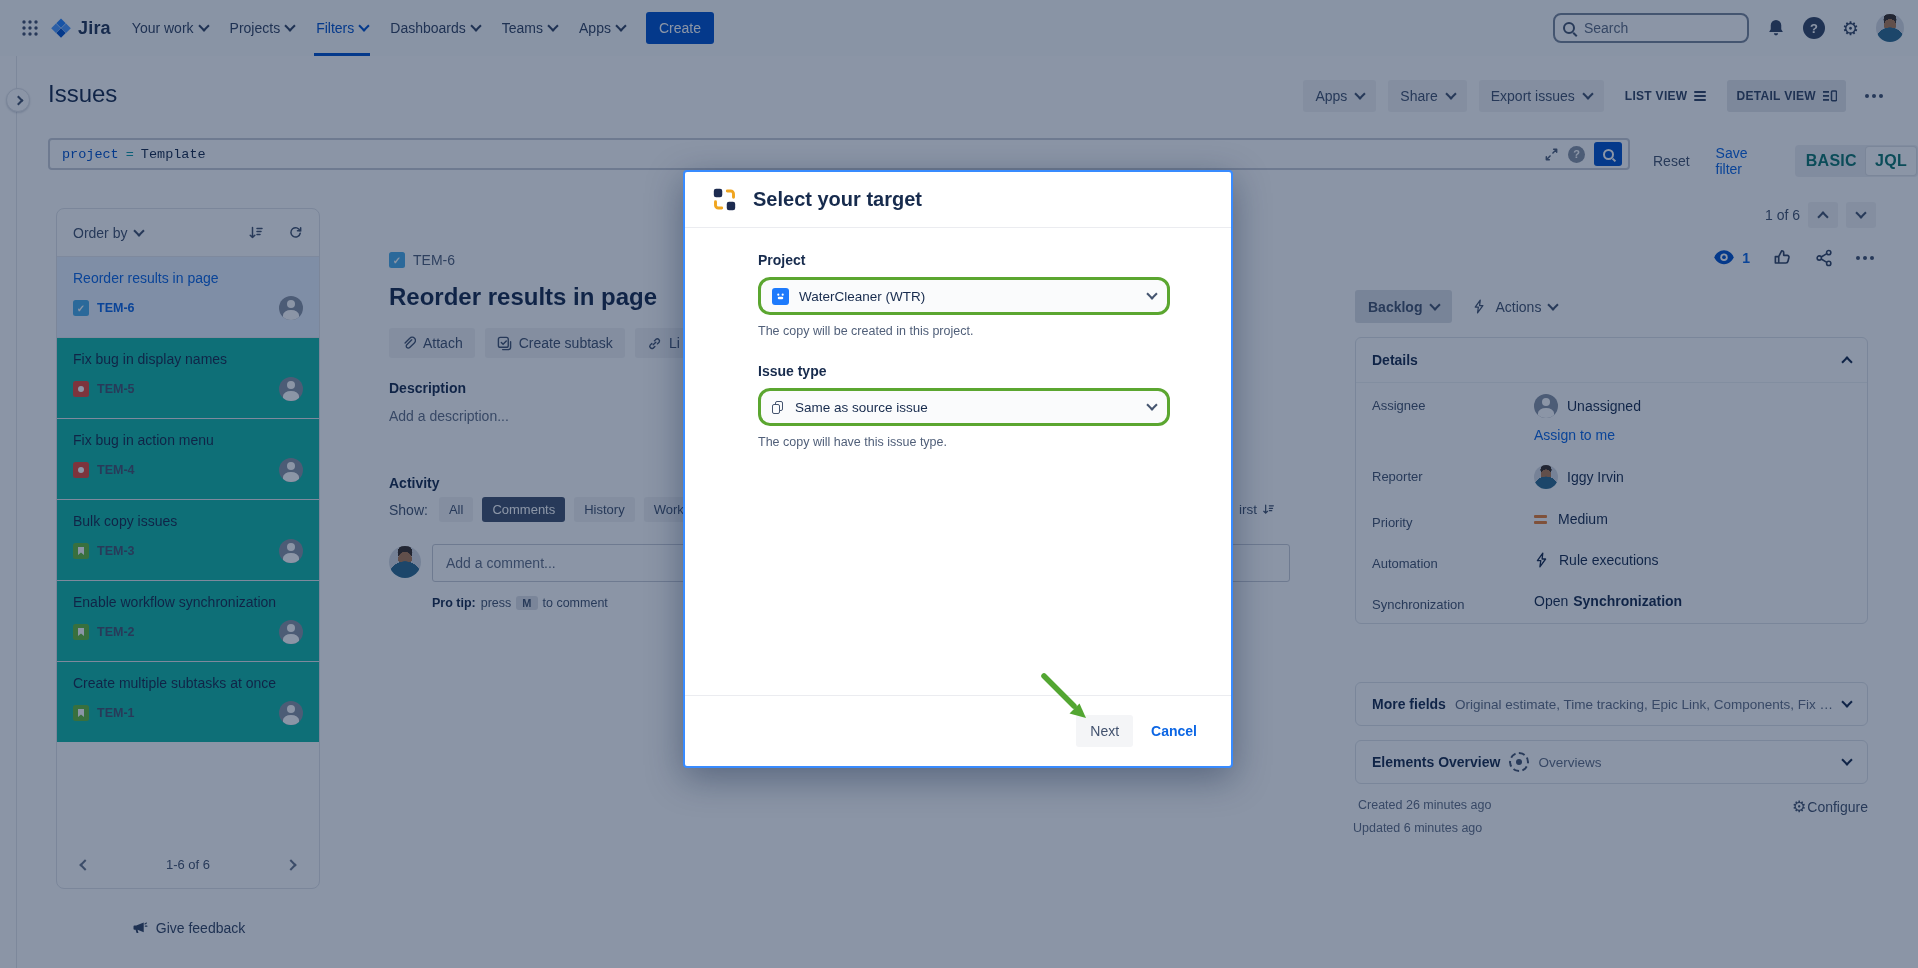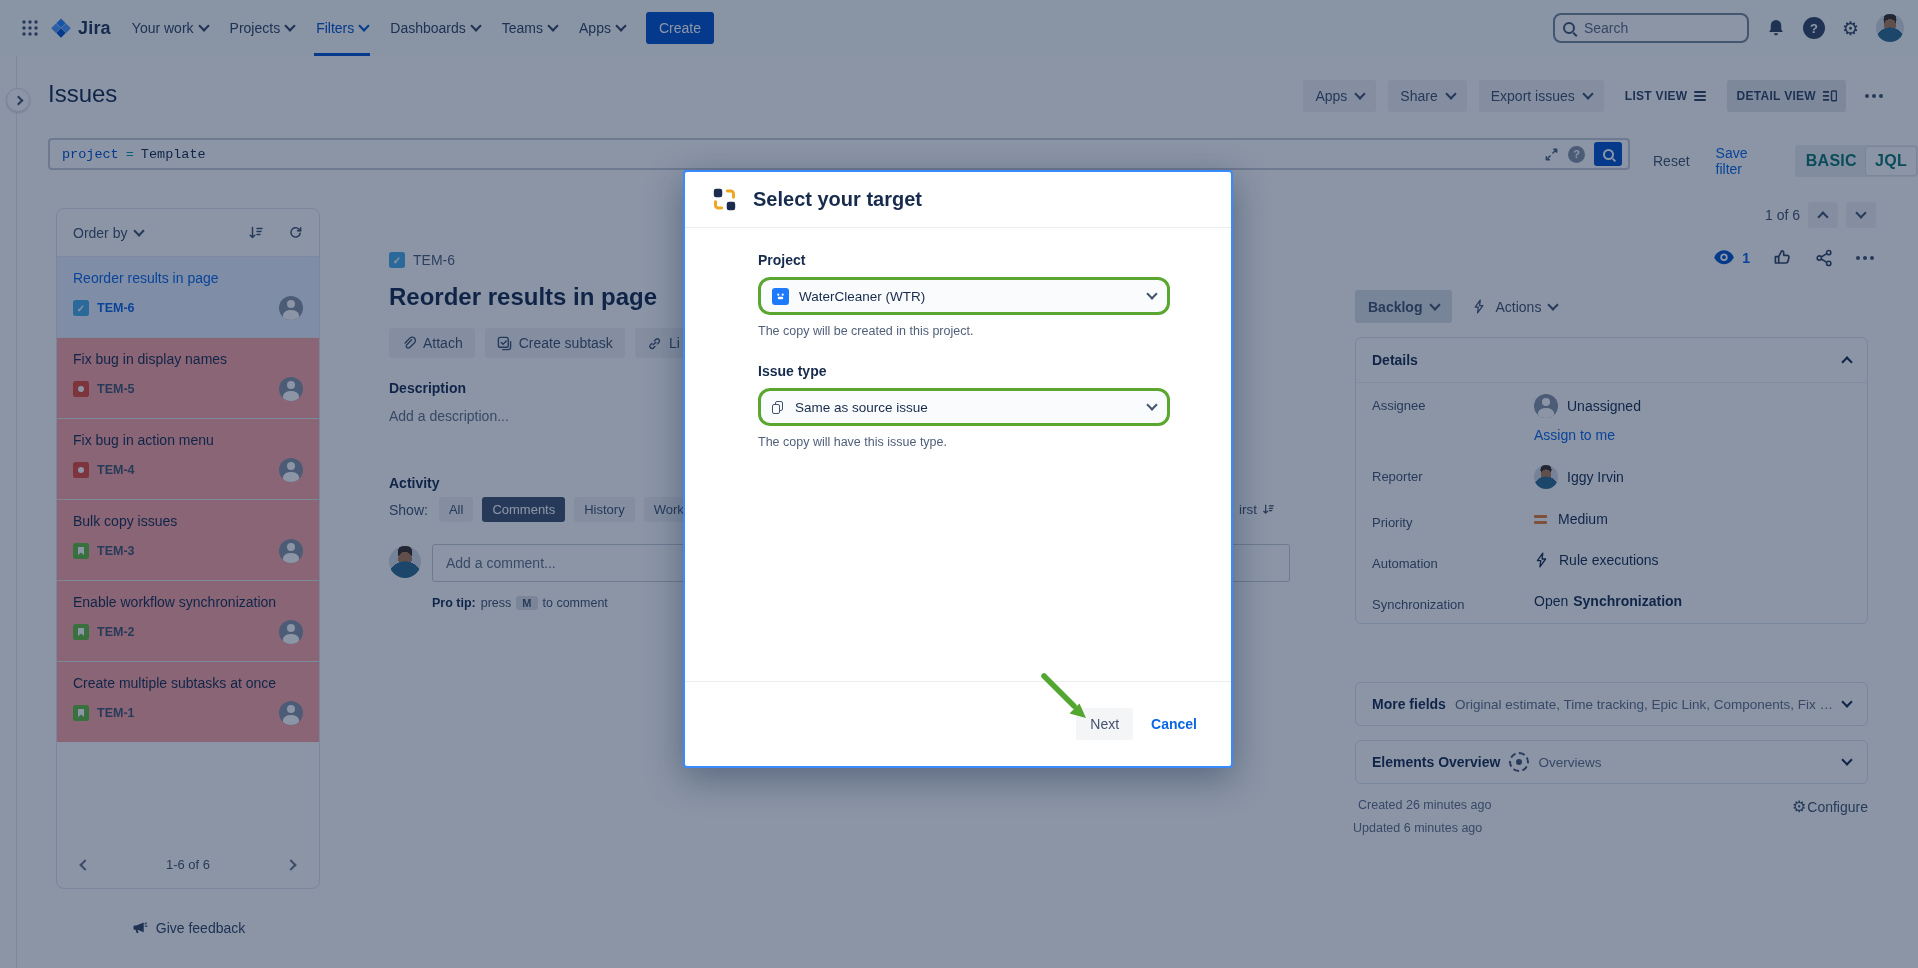--- a/index.html
+++ b/index.html
@@ -96,21 +96,21 @@
   .savefilter-btn{color:#0C66E4;font-weight:500;padding:6px 8px;cursor:pointer}
   .toggle-track{display:flex;align-items:center;background:#EDEEF2;border-radius:4px;padding:2px;margin-left:8px}
   .toggle-opt{font-size:16px;font-weight:700;color:#0f766e;padding:5px 9px;border-radius:3px;cursor:pointer;letter-spacing:.3px}
   .toggle-opt.selected{background:#fff;box-shadow:0 0 0 1px #E0E2E6}
 
   
   .sidebar{position:absolute;left:56px;top:208px;width:264px;height:681px;border:1px solid #E0E3E8;border-radius:8px;
            background:#fff;box-sizing:border-box;display:flex;flex-direction:column;overflow:hidden}
   .orderby{height:47px;display:flex;align-items:center;padding:0 16px;gap:8px;color:#42526E;flex-shrink:0}
   .ob-icons{margin-left:auto;display:flex;align-items:center;gap:24px;color:#44546F}
-  .card{height:81px;box-sizing:border-box;padding:13px 16px;border-top:1px solid #E7E9EE;cursor:pointer;background:#fca5a5}
+  .card{height:81px;box-sizing:border-box;padding:13px 16px;border-top:1px solid #E7E9EE;cursor:pointer;background:#14b8a6}
   .card.selected{background:#E9F2FF}
   .card-title{font-size:14px;color:#172B4D;white-space:nowrap;overflow:hidden;text-overflow:ellipsis}
   .card.selected .card-title{color:#0C66E4}
   .card-meta{margin-top:10px;display:flex;align-items:center;gap:8px}
   .card-key{font-size:12.5px;font-weight:600;color:#44546F}
   .card.selected .card-key{color:#0C66E4}
   .type-ic{width:16px;height:16px;border-radius:2.5px;display:flex;align-items:center;justify-content:center;flex-shrink:0}
   .type-task{background:#4BADE8}
   .type-task::after{content:"\2713";color:#fff;font-size:10px;font-weight:700}
   .type-bug{background:#E5493A}
@@ -196,21 +196,21 @@
        display:flex;align-items:center;padding:0 11px;gap:10px;cursor:pointer}
   .sel .chev{margin-left:auto;color:#44546F}
   .sel-text{font-size:13.5px;color:#172B4D}
   .m-help{font-size:12.5px;color:#505F79;margin:9px 0 25px}
   .proj-ic{width:17px;height:17px;border-radius:3px;background:#1D7AFC;flex-shrink:0;display:flex;align-items:center;justify-content:center}
   .copy-ic{width:11px;height:13px;position:relative;flex-shrink:0;margin-right:2px}
   .copy-ic::before{content:"";position:absolute;left:3px;top:0;width:8px;height:10px;border:1.5px solid #44546F;border-radius:2px;box-sizing:border-box}
   .copy-ic::after{content:"";position:absolute;left:0;top:3px;width:8px;height:10px;border:1.5px solid #44546F;border-radius:2px;
                   background:#FAFBFC;box-sizing:border-box}
   .m-foot{position:absolute;left:0;right:0;bottom:0;height:54px;border-top:1px solid #EBECF0;display:flex;
-          align-items:center;justify-content:flex-end;gap:6px;padding:15px 22px}
+          align-items:center;justify-content:flex-end;gap:6px;padding:8px 22px}
   .next-btn{height:32px;padding:0 14px;background:#F4F5F7;border:none;border-radius:3px;font-size:14px;font-weight:500;
             color:#42526E;cursor:pointer;font-family:"Liberation Sans",sans-serif}
   .cancel-btn{height:32px;padding:0 12px;background:transparent;border:none;font-size:14px;font-weight:600;
               color:#0C66E4;cursor:pointer;font-family:"Liberation Sans",sans-serif}
   .arrow-ann{position:absolute;left:1038px;top:672px;z-index:60;pointer-events:none}
 </style>
 </head>
 <body>
 
 <header class="topnav">

